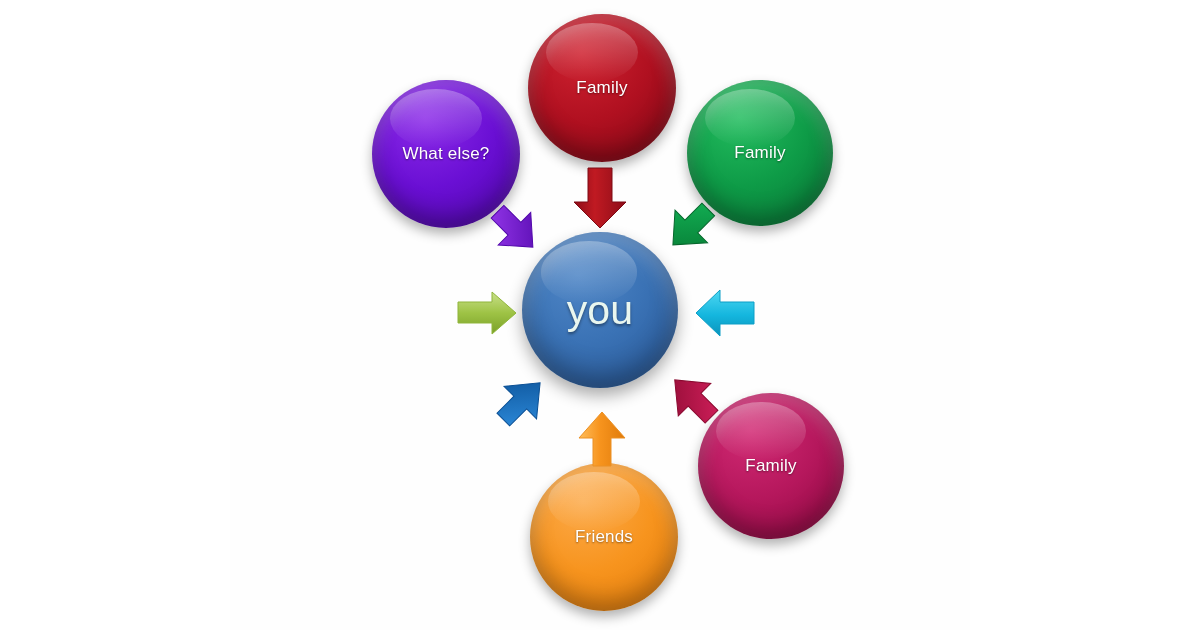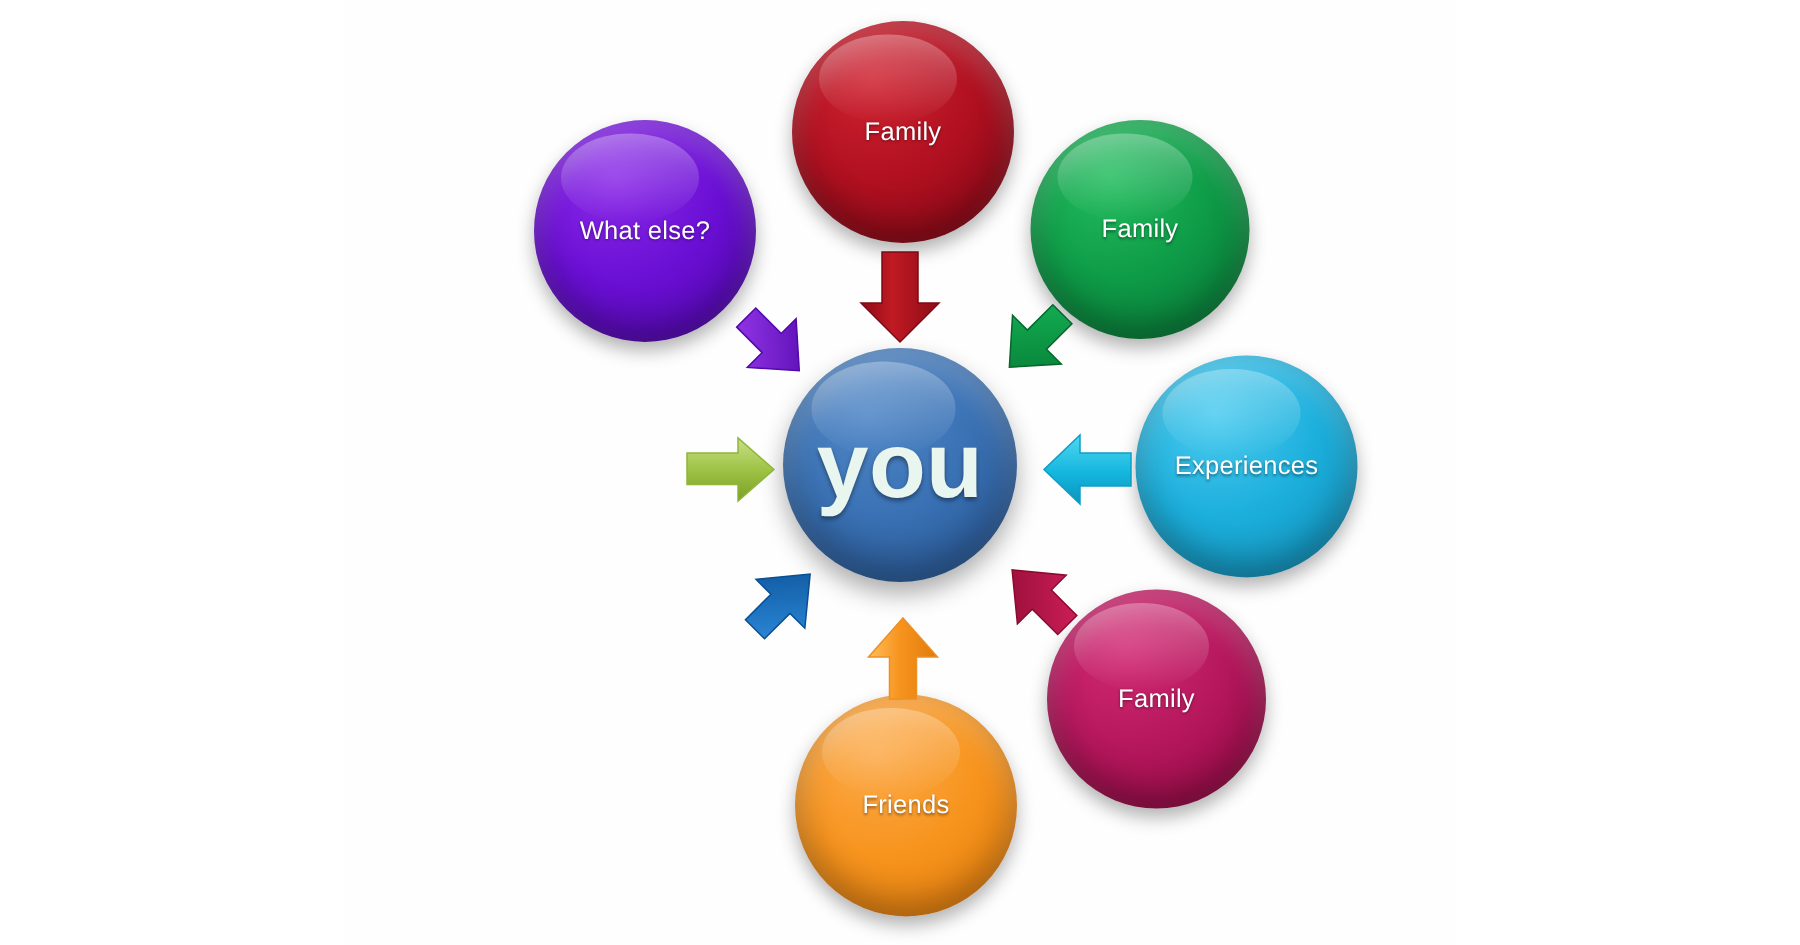--- a/index.html
+++ b/index.html
@@ -70,22 +70,22 @@
     width: 156px;
     height: 156px;
     left: 522px;
     top: 232px;
     background: radial-gradient(circle at 36% 28%, #4f86c6 0%, #3a72b5 45%, #2f62a3 75%, #27558f 100%);
     box-shadow: 0 8px 16px rgba(0,0,0,0.32),
                 inset 0 -12px 26px rgba(0,0,0,0.32),
                 inset 0 12px 20px rgba(255,255,255,0.25);
   }
   #node-center .label {
-    font-size: 62px;
-    font-weight: bold;
+    font-size: 41px;
+    font-weight: normal;
     color: #e9f6ef;
     text-shadow: 0 2px 3px rgba(0,0,0,0.40);
   }
 
   .arrow {
     position: absolute;
     width: 0;
     height: 0;
     z-index: 3;
   }
@@ -219,38 +219,34 @@
   <div class="node" id="node-family" style="left:528px; top:14px; width:148px; height:148px;
               background: radial-gradient(circle at 36% 26%, #cf2230 0%, #b01020 48%, #8e0a18 80%, #7a0713 100%);">
     <span class="label">Family</span>
   </div>
 
   <div class="node" id="node-society" style="left:687px; top:80px; width:146px; height:146px;
               background: radial-gradient(circle at 36% 26%, #23bd5f 0%, #0e9b47 48%, #0a7f3a 82%, #07702f 100%);">
     <span class="label">Family</span>
   </div>
 
-  <div class="node" id="node-experiences" style="left:757px; top:237px; width:148px; height:148px;
-              background: radial-gradient(circle at 36% 26%, #4bcbef 0%, #1cafdc 48%, #1496c0 82%, #1186ad 100%);">
-    <span class="label">Experiences</span>
-  </div>
 
   <div class="node" id="node-friends" style="left:698px; top:393px; width:146px; height:146px;
               background: radial-gradient(circle at 36% 26%, #d22a74 0%, #b5175c 48%, #970c47 82%, #86093e 100%);">
     <span class="label">Family</span>
   </div>
 
   <div class="node" id="node-partner" style="left:530px; top:463px; width:148px; height:148px;
               background: radial-gradient(circle at 36% 26%, #fcaa4a 0%, #f7941e 48%, #ea8410 82%, #dd7708 100%);">
     <span class="label">Friends</span>
   </div>
 
 
 
-  <div class="node" id="node-whatelse" style="left:356px; top:80px; width:148px; height:148px;
+  <div class="node" id="node-whatelse" style="left:372px; top:80px; width:148px; height:148px;
               background: radial-gradient(circle at 36% 26%, #8b2ae8 0%, #6a0fd4 48%, #5609b4 82%, #4c079f 100%);">
     <span class="label">What else?</span>
   </div>
 
   <div class="node" id="node-center">
     <span class="label">you</span>
   </div>
 
   <div id="watermark-left"></div>
   <div id="watermark-right"></div>

